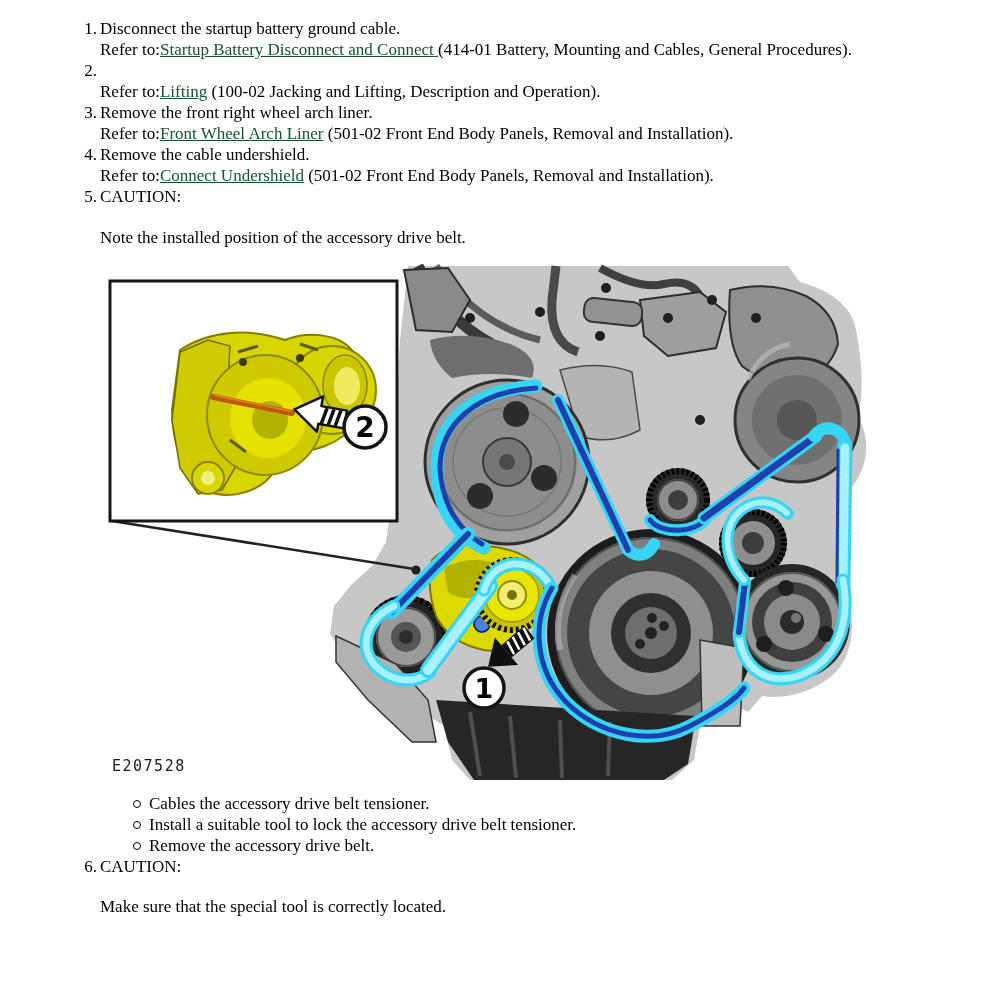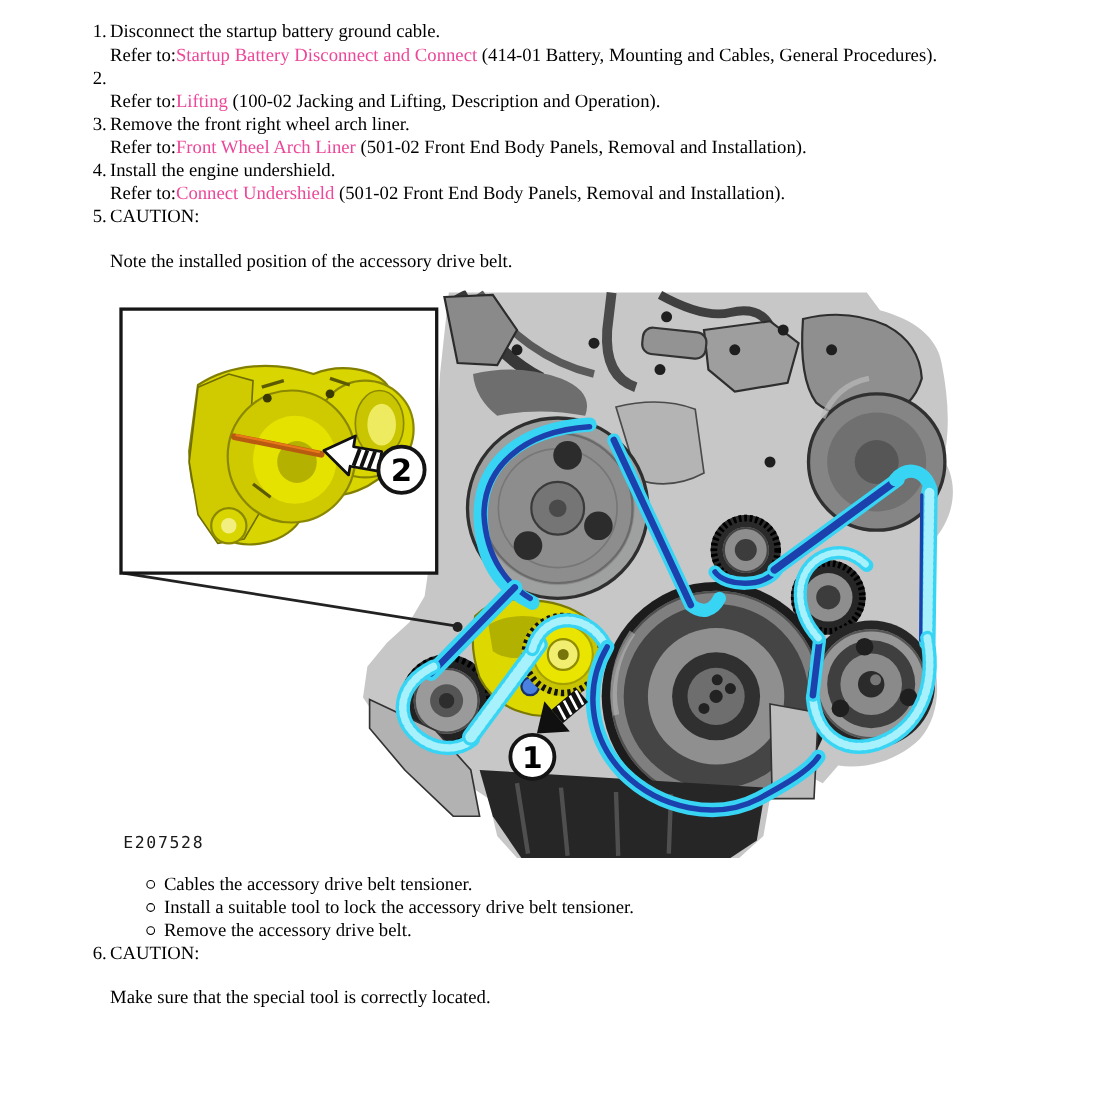--- a/index.html
+++ b/index.html
@@ -6,21 +6,21 @@
   html,body{margin:0;padding:0}
   body{
     width:1007px;height:1007px;background:#ffffff;position:relative;overflow:hidden;
     font-family:"Liberation Serif",serif;color:#000;
   }
   .row{position:absolute;left:0;right:0;height:21px;font-size:17px;line-height:21px;white-space:nowrap}
   .num{position:absolute;left:70px;width:27px;text-align:right}
   .txt{position:absolute;left:100px}
   .btxt{position:absolute;left:149px}
   .bullet-dot{position:absolute;left:133px;top:7px;width:6px;height:6px;border:1.5px solid #000;border-radius:50%}
-  a.ref{color:#ec4899;cursor:pointer}
+  a.ref{color:#14532d;text-decoration:underline;cursor:pointer}
   .figure-wrap{position:absolute;left:96px;top:264px;width:852px;height:518px}
 </style>
 </head>
 <body>
 
 <div class="row" style="top:18px">
   <span class="num">1.</span>
   <span class="txt">Disconnect the startup battery ground cable.</span>
 </div>
 <div class="row" style="top:39px">
@@ -37,21 +37,21 @@
 <div class="row" style="top:102px">
   <span class="num">3.</span>
   <span class="txt">Remove the front right wheel arch liner.</span>
 </div>
 <div class="row" style="top:123px">
   <span class="txt"><span>Refer to:</span><a class="ref">Front Wheel Arch Liner</a><span> (501-02 Front End Body Panels, Removal and Installation).</span></span>
 </div>
 
 <div class="row" style="top:144px">
   <span class="num">4.</span>
-  <span class="txt">Install the engine undershield.</span>
+  <span class="txt">Remove the cable undershield.</span>
 </div>
 <div class="row" style="top:165px">
   <span class="txt"><span>Refer to:</span><a class="ref">Connect Undershield</a><span> (501-02 Front End Body Panels, Removal and Installation).</span></span>
 </div>
 
 <div class="row" style="top:186px">
   <span class="num">5.</span>
   <span class="txt">CAUTION:</span>
 </div>
 <div class="row" style="top:227px">

